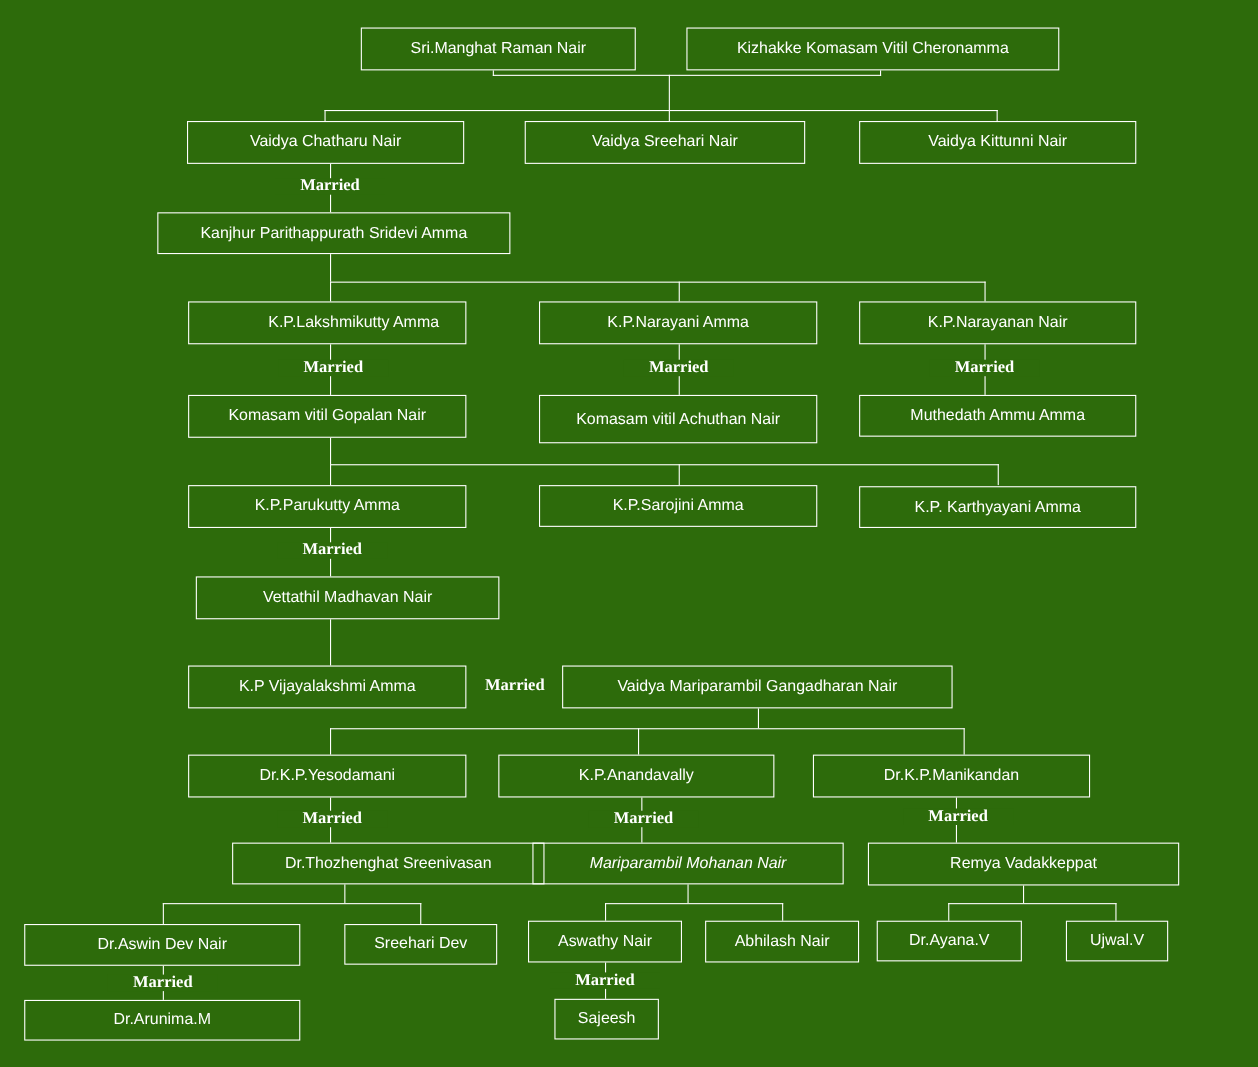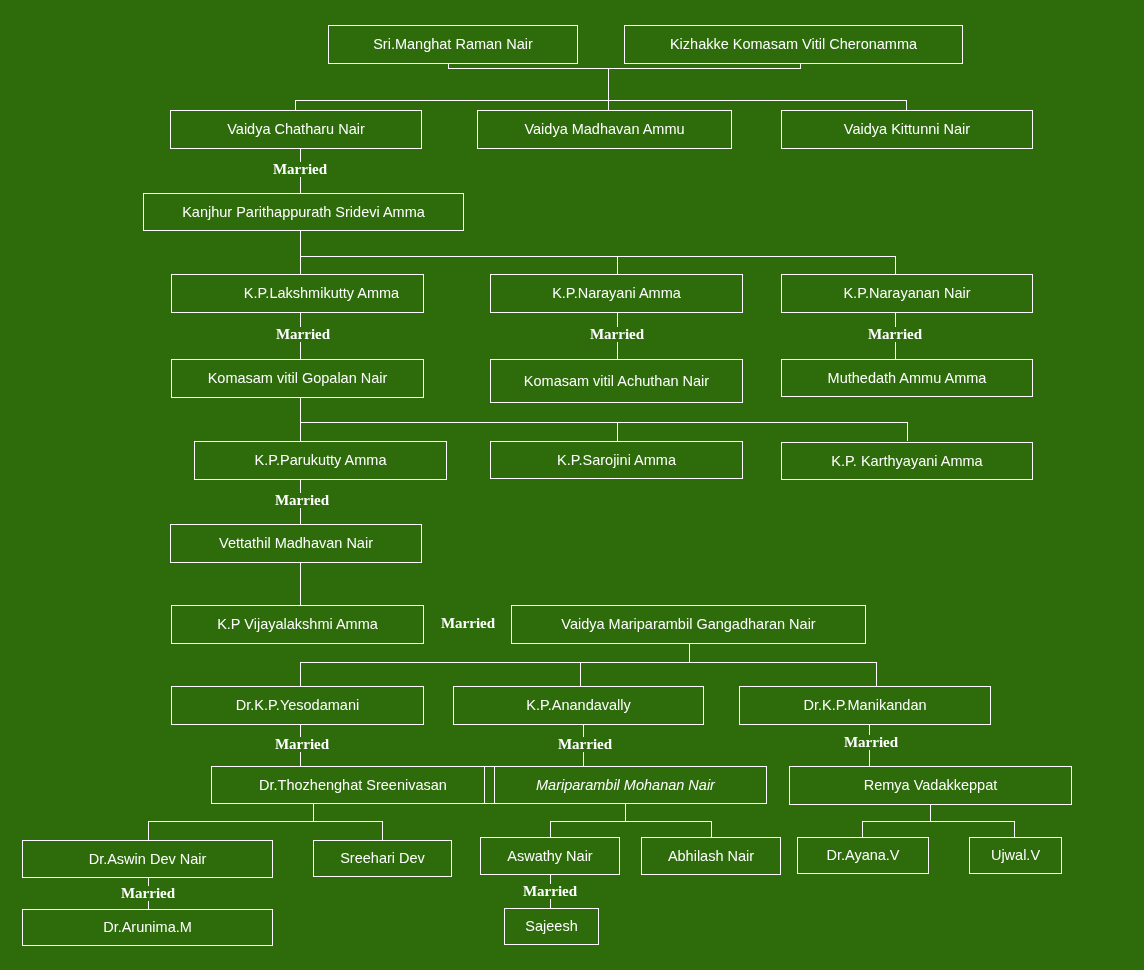--- a/index.html
+++ b/index.html
@@ -77,21 +77,21 @@
 
   <div class="hline" style="left:295px; top:100px; width:612px;"></div>
   <div class="vline" style="left:295px; top:100px; height:10px;"></div>
   <div class="vline" style="left:608px; top:100px; height:10px;"></div>
   <div class="vline" style="left:906px; top:100px; height:10px;"></div>
 
   <div class="node" style="left:170px; top:110px; width:252px; height:39px;">
     <span>Vaidya Chatharu Nair</span>
   </div>
   <div class="node" style="left:477px; top:110px; width:255px; height:39px;">
-    <span>Vaidya Madhavan Ammu</span>
+    <span>Vaidya Sreehari Nair</span>
   </div>
   <div class="node" style="left:781px; top:110px; width:252px; height:39px;">
     <span>Vaidya Kittunni Nair</span>
   </div>
 
   <div class="vline" style="left:300px; top:149px; height:44px;"></div>
   <div class="married" style="left:250px; top:162px; width:100px; background:#2d6b0b;">
     <span>Married</span>
   </div>
 
@@ -139,36 +139,36 @@
   <div class="node" style="left:781px; top:359px; width:252px; height:38px;">
     <span>Muthedath Ammu Amma</span>
   </div>
 
   <div class="vline" style="left:300px; top:398px; height:24px;"></div>
   <div class="hline" style="left:300px; top:422px; width:608px;"></div>
   <div class="vline" style="left:300px; top:422px; height:19px;"></div>
   <div class="vline" style="left:617px; top:422px; height:19px;"></div>
   <div class="vline" style="left:907px; top:422px; height:19px;"></div>
 
-  <div class="node" style="left:171px; top:441px; width:253px; height:39px;margin-left:23px;">
+  <div class="node" style="left:171px; top:441px; width:253px; height:39px;">
     <span>K.P.Parukutty Amma</span>
   </div>
   <div class="node" style="left:490px; top:441px; width:253px; height:38px;">
     <span>K.P.Sarojini Amma</span>
   </div>
   <div class="node" style="left:781px; top:442px; width:252px; height:38px;">
     <span>K.P. Karthyayani Amma</span>
   </div>
 
   <div class="vline" style="left:300px; top:480px; height:44px;"></div>
   <div class="married" style="left:252px; top:493px; width:100px; background:#2d6b0b;">
     <span>Married</span>
   </div>
 
-  <div class="node" style="left:170px; top:524px; width:252px; height:39px;">
+  <div class="node" style="left:178px; top:524px; width:276px; height:39px;">
     <span>Vettathil Madhavan Nair</span>
   </div>
 
   <div class="vline" style="left:300px; top:563px; height:42px;"></div>
 
   <div class="node" style="left:171px; top:605px; width:253px; height:39px;">
     <span>K.P Vijayalakshmi Amma</span>
   </div>
   <div class="married" style="left:437px; top:616px; width:62px;">
     <span>Married</span>

